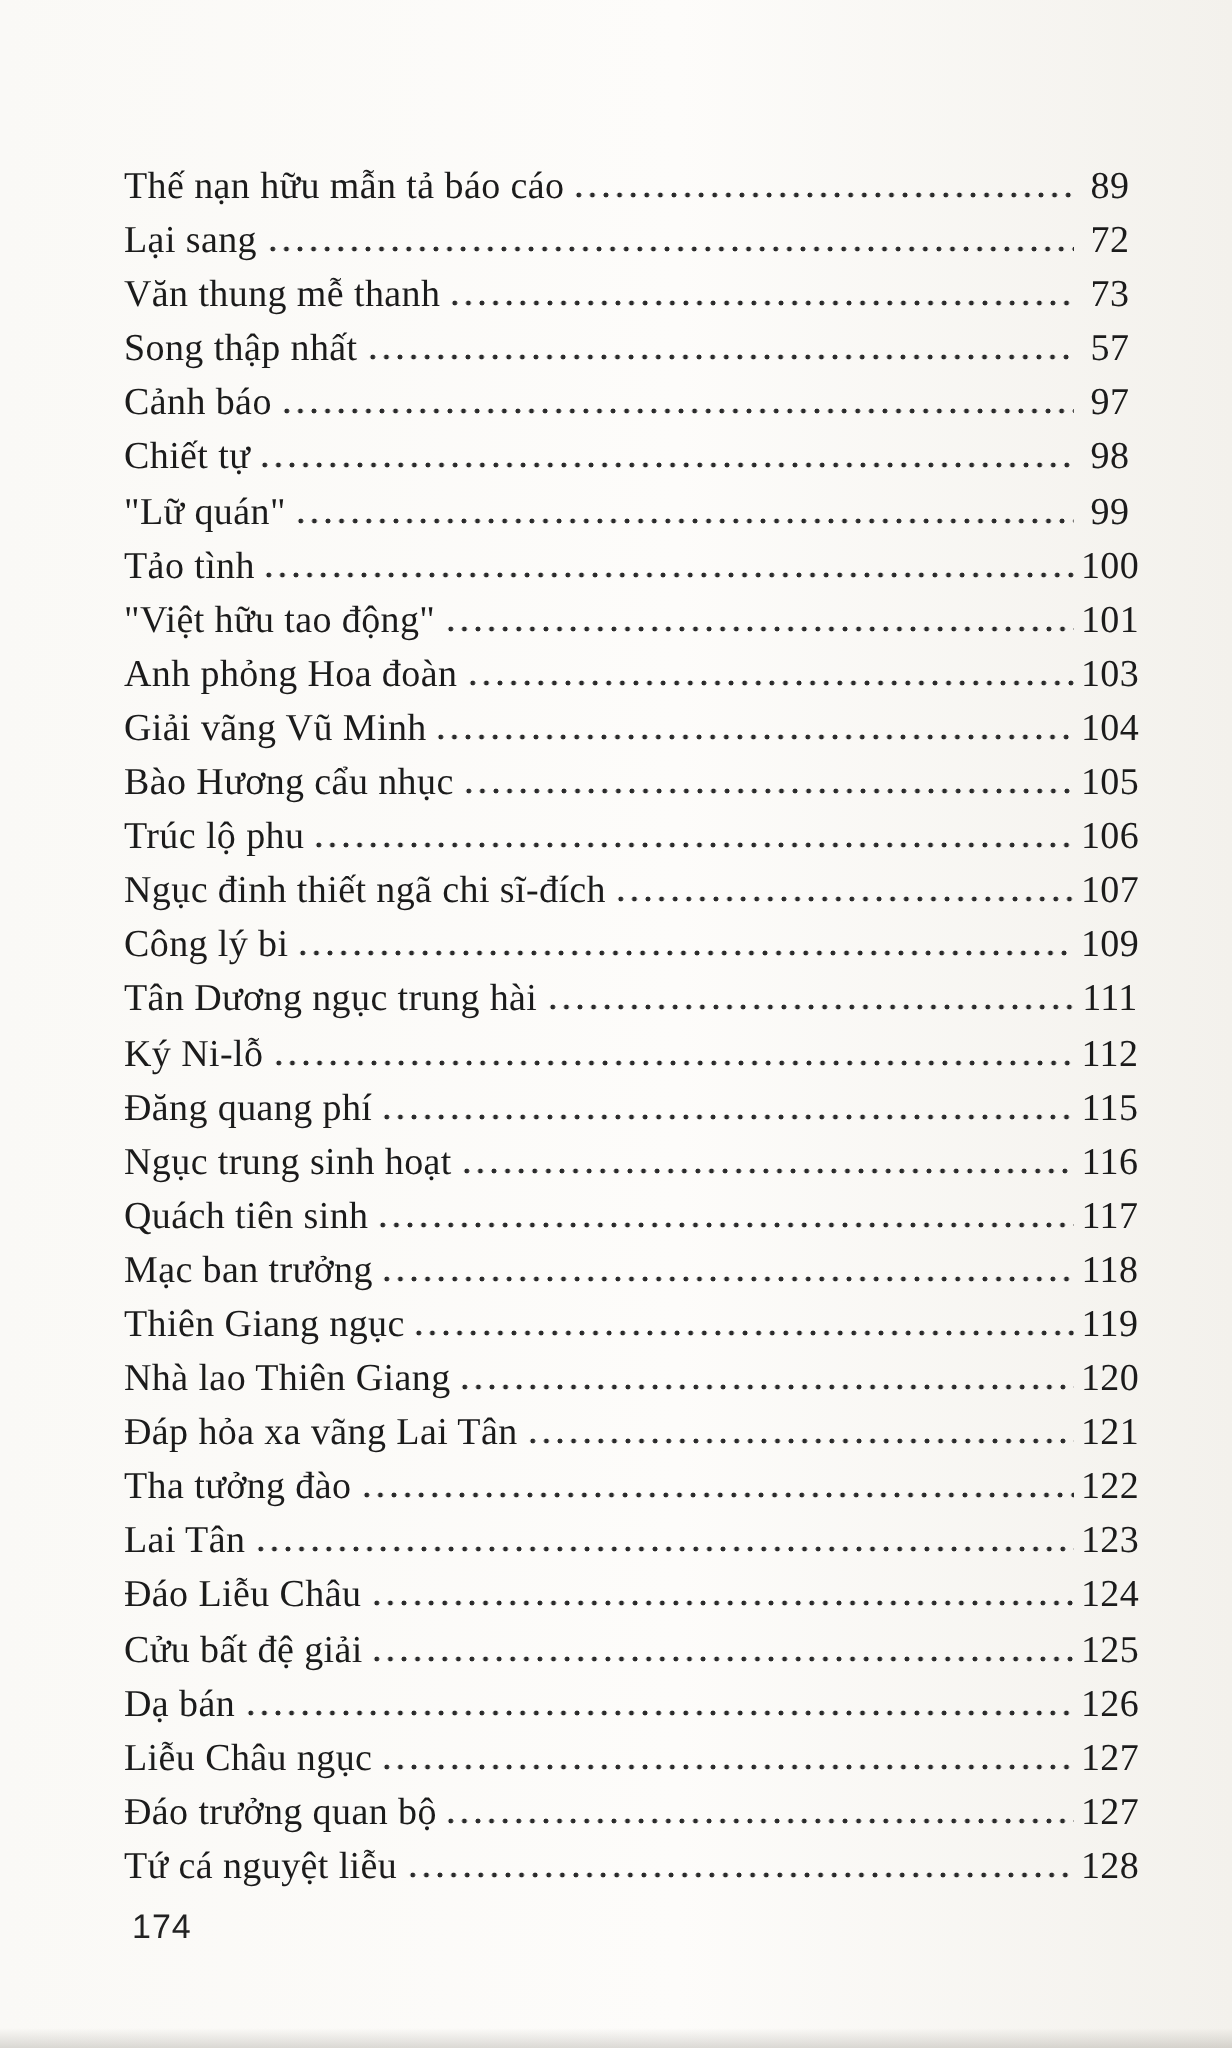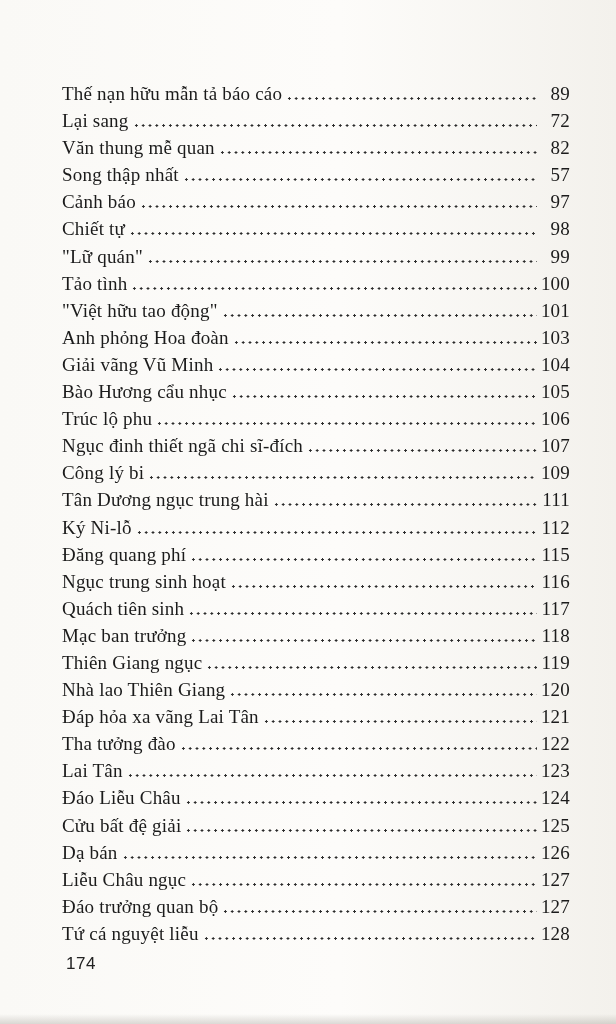--- a/index.html
+++ b/index.html
@@ -40,21 +40,21 @@
     height: 3px;
     margin: 0 3px 0 4px;
     background-image: radial-gradient(circle, #2b2b2b 1.1px, rgba(0,0,0,0) 1.35px);
     background-size: 6.8px 3px;
     background-repeat: repeat-x;
     background-position: left bottom;
   }
   .toc-page {
     flex: 0 0 auto;
     min-width: 30px;
-    text-align: right;
+    text-align: center;
     white-space: nowrap;
   }
   .folio {
     position: absolute;
     left: 66px;
     top: 954px;
     font-family: "Liberation Sans", "DejaVu Sans", sans-serif;
     font-weight: 400;
     font-size: 17px;
     color: #222;
@@ -81,23 +81,23 @@
     <span class="toc-page">89</span>
   </li>
 
   <li class="toc-row">
     <span class="toc-title">Lại sang</span>
     <span class="leader"></span>
     <span class="toc-page">72</span>
   </li>
 
   <li class="toc-row">
-    <span class="toc-title">Văn thung mễ quan</span>
-    <span class="leader"></span>
-    <span class="toc-page">82</span>
+    <span class="toc-title">Văn thung mễ thanh</span>
+    <span class="leader"></span>
+    <span class="toc-page">73</span>
   </li>
 
   <li class="toc-row">
     <span class="toc-title">Song thập nhất</span>
     <span class="leader"></span>
     <span class="toc-page">57</span>
   </li>
 
   <li class="toc-row">
     <span class="toc-title">Cảnh báo</span>

